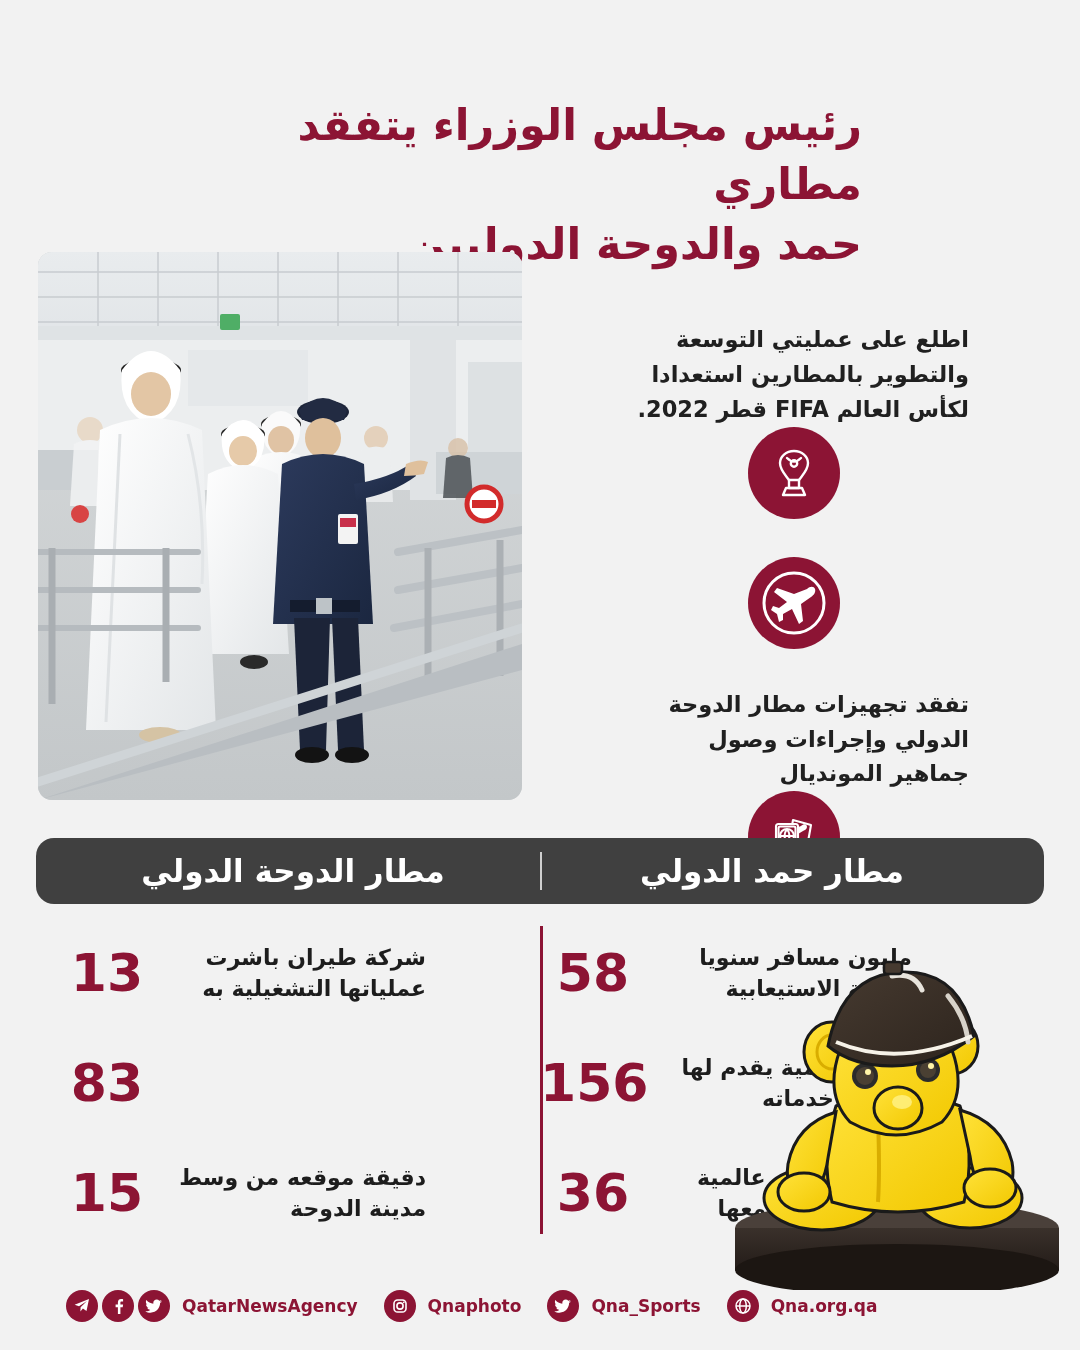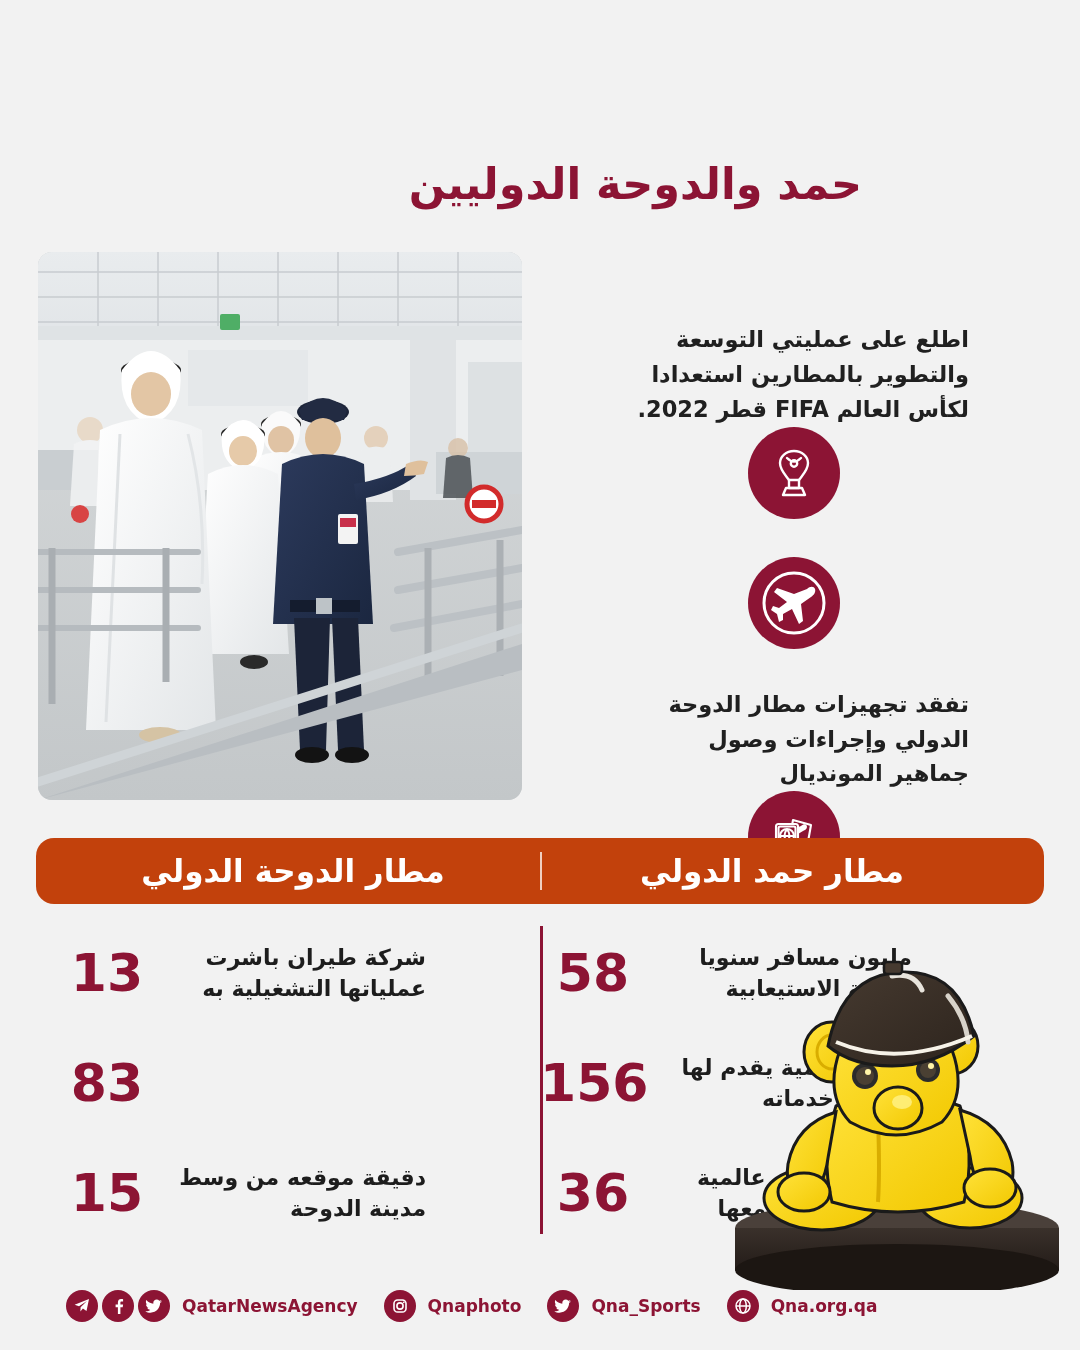--- a/index.html
+++ b/index.html
@@ -54,21 +54,21 @@
     width: 92px; height: 92px; border-radius: 50%;
     background: #8c1434;
     display: flex; align-items: center; justify-content: center;
   }
   .bullet-icon svg { display: block; }
 
   
   .banner {
     position: absolute; left: 36px; top: 838px;
     width: 1008px; height: 66px;
-    background: #c2410c; border-radius: 18px;
+    background: #404040; border-radius: 18px;
     display: flex; align-items: center;
   }
   .banner-half {
     flex: 1 1 50%; color: #ffffff;
     font-size: 31px; font-weight: bold; direction: rtl;
   }
   .banner-right { text-align: center; padding-right: 40px; }
   .banner-left  { text-align: center; padding-left: 10px; }
   .banner-sep {
     position: absolute; left: 50%; top: 14px;
@@ -119,21 +119,21 @@
     margin-left: 8px; white-space: nowrap;
   }
 </style>
 </head>
 <body>
 
 <div class="page">
 
 
   <h1 class="title">
-    <br>
+    <span>رئيس مجلس الوزراء يتفقد مطاري</span><br>
     <span>حمد والدوحة الدوليين</span>
   </h1>
 
   <div class="photo">
     <svg viewBox="0 0 484 548" preserveAspectRatio="xMidYMid slice">
       <defs>
         <linearGradient id="ceil" x1="0" y1="0" x2="0" y2="1">
           <stop offset="0" stop-color="#e9ecee"></stop>
             <stop offset="1" stop-color="#d6dade"></stop>
         </linearGradient>

